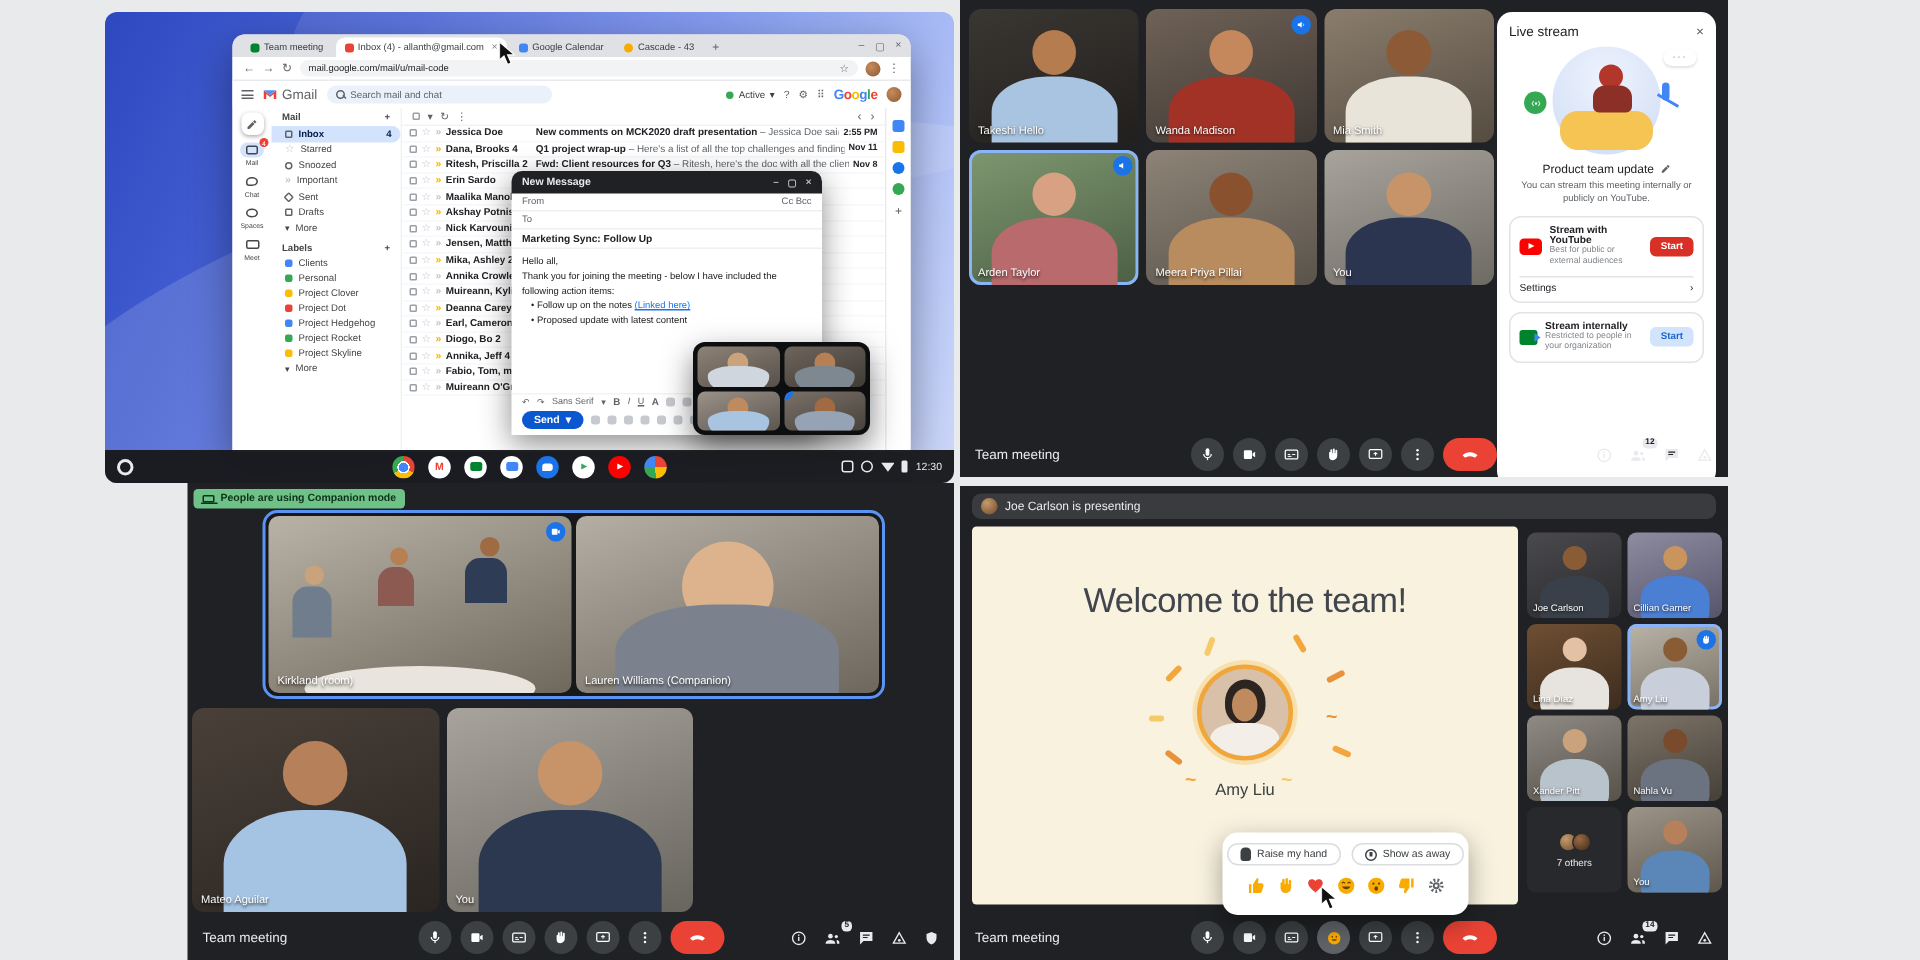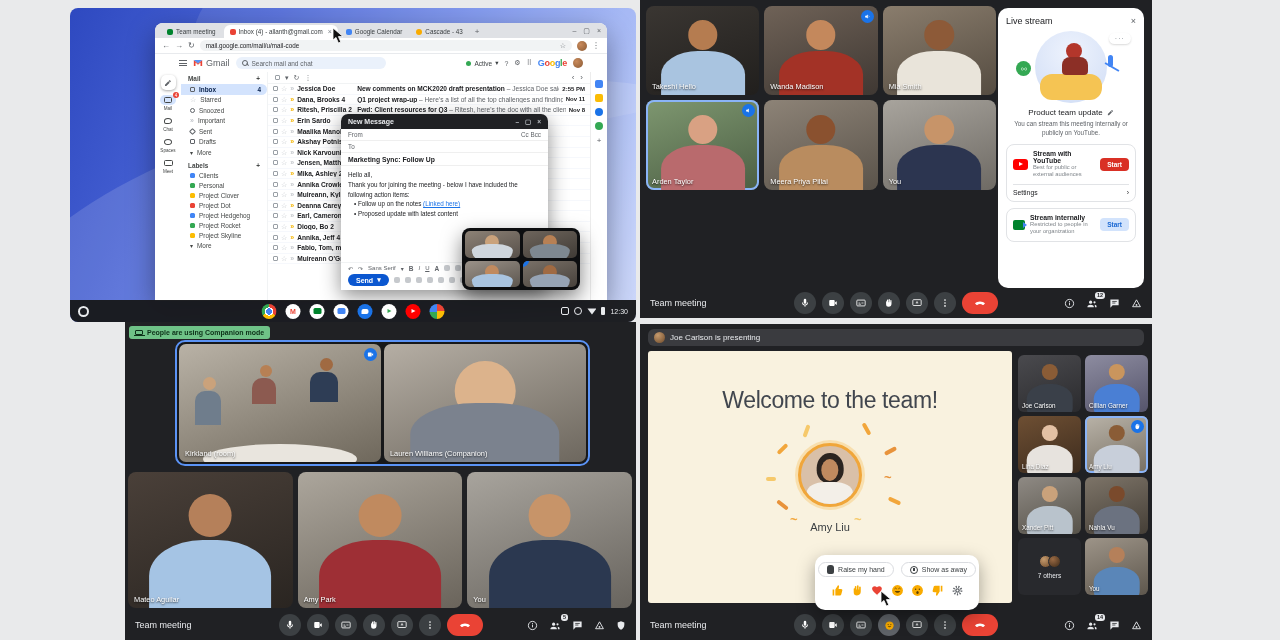--- a/index.html
+++ b/index.html
@@ -31,21 +31,21 @@
   .winctl{margin-left:auto;display:flex;gap:7px;font-size:7px;color:#5f6368;align-self:center;padding-bottom:2px}
   .toolbar{height:16px;background:#fff;display:flex;align-items:center;gap:5px;padding:0 7px;border-bottom:1px solid #e8eaed}
   .nava{color:#5f6368;font-size:8px}
   .urlpill{flex:1;height:11px;background:#f1f3f4;border-radius:7px;display:flex;align-items:center;gap:4px;
     padding:0 6px;font-size:6.3px;color:#202124}
   .urlpill .star{margin-left:auto;color:#5f6368;font-size:7px}
   .avatar{width:10px;height:10px;border-radius:50%;background:radial-gradient(circle at 35% 35%,#c98a5b,#8a5a34)}
 
   
   #gmail{position:relative;display:flex;height:247px;background:#fff;overflow:hidden}
-  .ghead{position:absolute;left:0;top:0;right:0;height:18px;display:flex;align-items:center;gap:6px;padding:0 24px;z-index:1;background:#fff}
+  .ghead{position:absolute;left:0;top:0;right:0;height:18px;display:flex;align-items:center;gap:6px;padding:0 6px;z-index:1;background:#fff}
   .burger{width:8px;height:6px;border-top:1.4px solid #5f6368;border-bottom:1.4px solid #5f6368;position:relative}
   .burger::after{content:"";position:absolute;left:0;top:1.8px;width:8px;height:1.4px;background:#5f6368}
   .gmlogo{display:flex;align-items:center;gap:3px;font-size:9px;color:#5f6368}
   .gm-m{width:10px;height:8px}
   .search{width:150px;height:12px;background:#eaf1fb;border-radius:7px;display:flex;align-items:center;gap:4px;padding:0 6px;
     font-size:6.5px;color:#5f6368}
   .mag{width:6px;height:6px;border:1.3px solid #5f6368;border-radius:50%;position:relative;flex:0 0 auto}
   .mag::after{content:"";position:absolute;width:3px;height:1.3px;background:#5f6368;right:-2.5px;bottom:-.5px;transform:rotate(45deg)}
   .active-pill{margin-left:auto;display:flex;align-items:center;gap:3px;font-size:6.5px;color:#3c4043}
   .gdot{width:5px;height:5px;border-radius:50%;background:#34a853}
@@ -128,21 +128,21 @@
   .mctr{position:absolute;left:50%;transform:translateX(-50%);display:flex;gap:6px;align-items:center}
   .cbtn{width:22px;height:22px;border-radius:50%;background:#3c4043;display:flex;align-items:center;justify-content:center;flex:0 0 auto}
   .cbtn.end{width:36px;border-radius:12px;background:#ea4335}
   .cbtn.lit{background:#5f6368}
   .mright{margin-left:auto;display:flex;gap:11px;align-items:center}
   .micon{position:relative;display:flex;align-items:center;justify-content:center}
   .nbadge{position:absolute;top:-6px;right:-7px;background:#e8eaed;color:#202124;font-size:5.5px;font-weight:bold;border-radius:3px;padding:.5px 2px}
 
   
   .grid9{position:absolute;left:6px;top:6px;width:350px;height:278px;display:grid;grid-template-columns:repeat(3,1fr);grid-template-rows:repeat(3,1fr);gap:5px}
-  #lsp{position:absolute;right:8px;top:8px;width:146px;height:280px;background:#fff;border-radius:10px;padding:8px;font-size:7px;color:#5f6368}
+  #lsp{position:absolute;right:8px;top:8px;width:146px;height:316px;background:#fff;border-radius:10px;padding:8px;font-size:7px;color:#5f6368}
   .lsh{display:flex;justify-content:space-between;align-items:center;font-size:9px;color:#202124}
   .lsh .x{color:#5f6368;font-size:9px}
   .illus{position:relative;height:74px;margin-top:4px}
   .ibg{position:absolute;left:50%;top:50%;transform:translate(-50%,-50%);width:72px;height:72px;border-radius:50%;
     background:radial-gradient(circle at 50% 30%,#eef3fd,#cfdcf5)}
   .icouch{position:absolute;left:50%;top:60%;transform:translateX(-50%);width:62px;height:26px;border-radius:12px;background:#f5c453}
   .iperson{position:absolute;left:46%;top:18%;width:16px;height:16px;border-radius:50%;background:#b3362b}
   .iperson2{position:absolute;left:43%;top:36%;width:26px;height:18px;border-radius:8px 8px 4px 4px;background:#8c2f26}
   .imic{position:absolute;right:18%;top:34%;width:5px;height:12px;border-radius:3px;background:#4285f4}
   .imicstand{position:absolute;right:12%;top:48%;width:16px;height:2px;background:#4285f4;transform:rotate(30deg)}
@@ -668,25 +668,20 @@
         <span class="bd"></span>
       <span class="nm">Lauren Williams (Companion)</span>
     </div>
   </div>
   <div class="row3">
     <div class="vt" style="--a:#4a4039;--b:#2a2521;--s:#b5805a;--c:#a5c4e4">
         <span class="hd"></span>
         <span class="bd"></span>
         <span class="nm">Mateo Aguilar</span>
       </div>
-    <div class="vt" style="--a:#aca69c;--b:#6a645b;--s:#c08a5f;--c:#9e2f35">
-        <span class="hd"></span>
-        <span class="bd"></span>
-        <span class="nm">Amy Park</span>
-      </div>
     <div class="vt" style="--a:#a8a49d;--b:#68645e;--s:#c79469;--c:#2b3850">
         <span class="hd"></span>
         <span class="bd"></span>
         <span class="nm">You</span>
       </div>
   </div>
   <div class="mbar">
     <span class="mname">Team meeting</span>
     <div class="mctr">
       <div class="cbtn">

